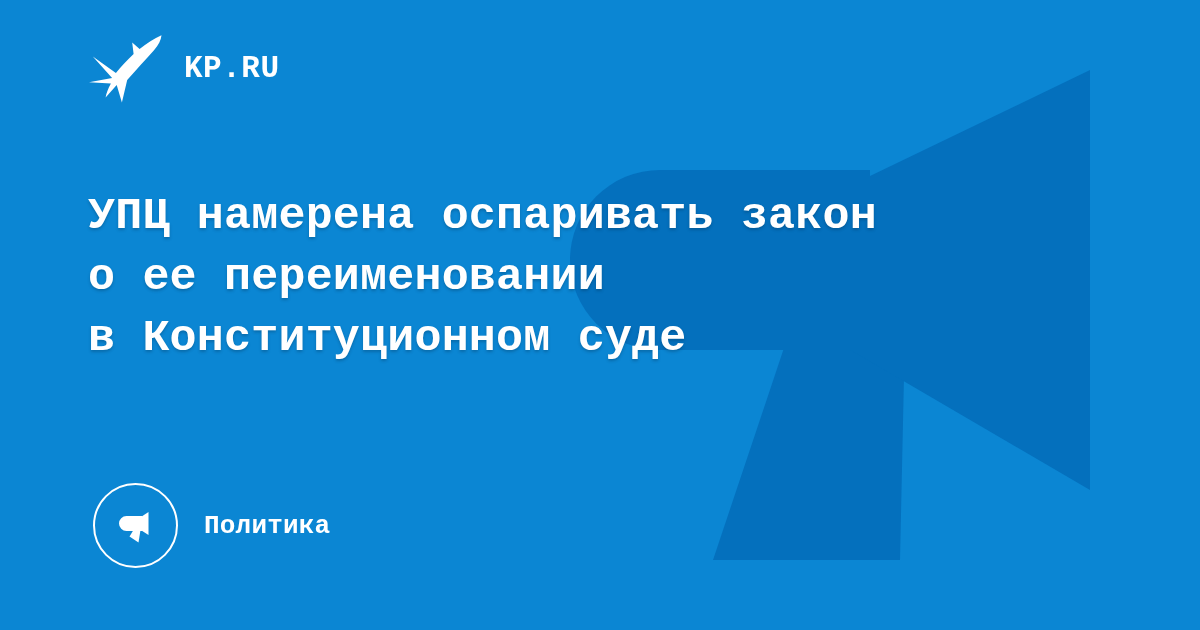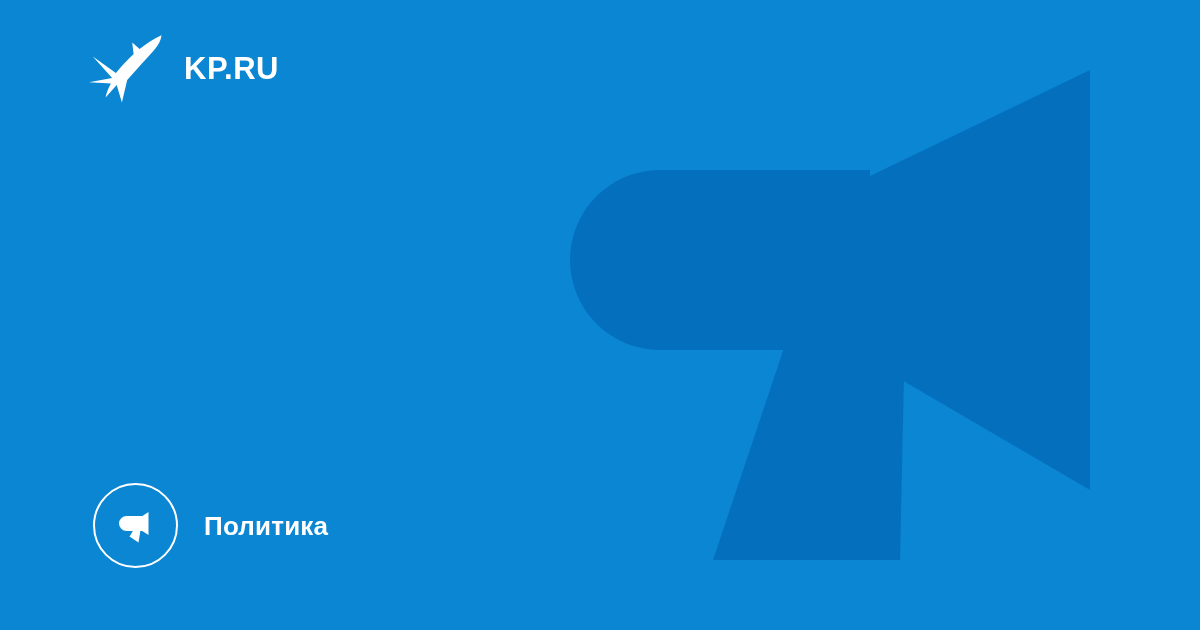--- a/index.html
+++ b/index.html
@@ -8,21 +8,21 @@
     padding: 0;
     background: #ffffff;
   }
 
   .card {
     position: relative;
     width: 1200px;
     height: 630px;
     overflow: hidden;
     background: #0b86d3;
-    font-family: Liberation Sans, sans-serif;
+    font-family: Liberation Mono, monospace;
     -webkit-font-smoothing: antialiased;
   }
 
   
   .watermark {
     position: absolute;
     inset: 0;
     width: 1200px;
     height: 630px;
     pointer-events: none;
@@ -135,20 +135,25 @@
                L4.8 24.6 L24.1 46.0
                L1.0 50.2 L22.9 51.6
                C20.0 56.9 18.3 61.6 17.6 65.4
                L28.7 52.9 L33.9 70.6 L39.2 48.0
                C47.5 38.6 57.7 27.7 66.0 18.3
                C70.7 12.9 73.1 7.5 73.5 3.2 Z"></path>
     </svg>
     <span class="brand-name">KP.RU</span>
   </div>
 
+  <h1 class="headline">
+    <span class="hl-line">УПЦ намерена оспаривать закон</span>
+    <span class="hl-line">о ее переименовании</span>
+    <span class="hl-line">в Конституционном суде</span>
+  </h1>
 
   <div class="category">
     <span class="category-circle">
       <svg width="46" height="46" viewBox="0 0 46 46" aria-hidden="true">
 
         <path fill="#ffffff" d="M20 13 L20 28 L13.5 28 A7.5 7.5 0 0 1 13.5 13 Z"></path>
 
         <path fill="#ffffff" d="M18 20.5 L35.5 9 L35.5 32 L18 20.8 Z"></path>
 
         <rect fill="#ffffff" x="17" y="13" width="12" height="15"></rect>

